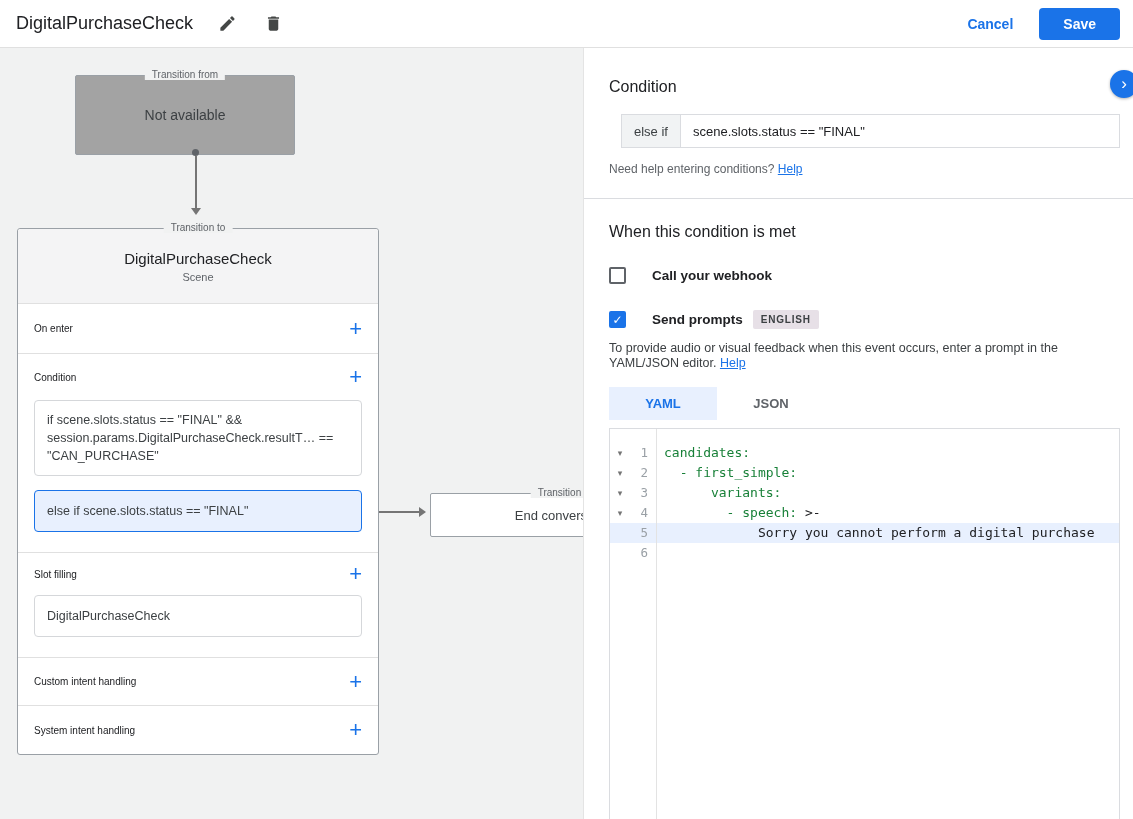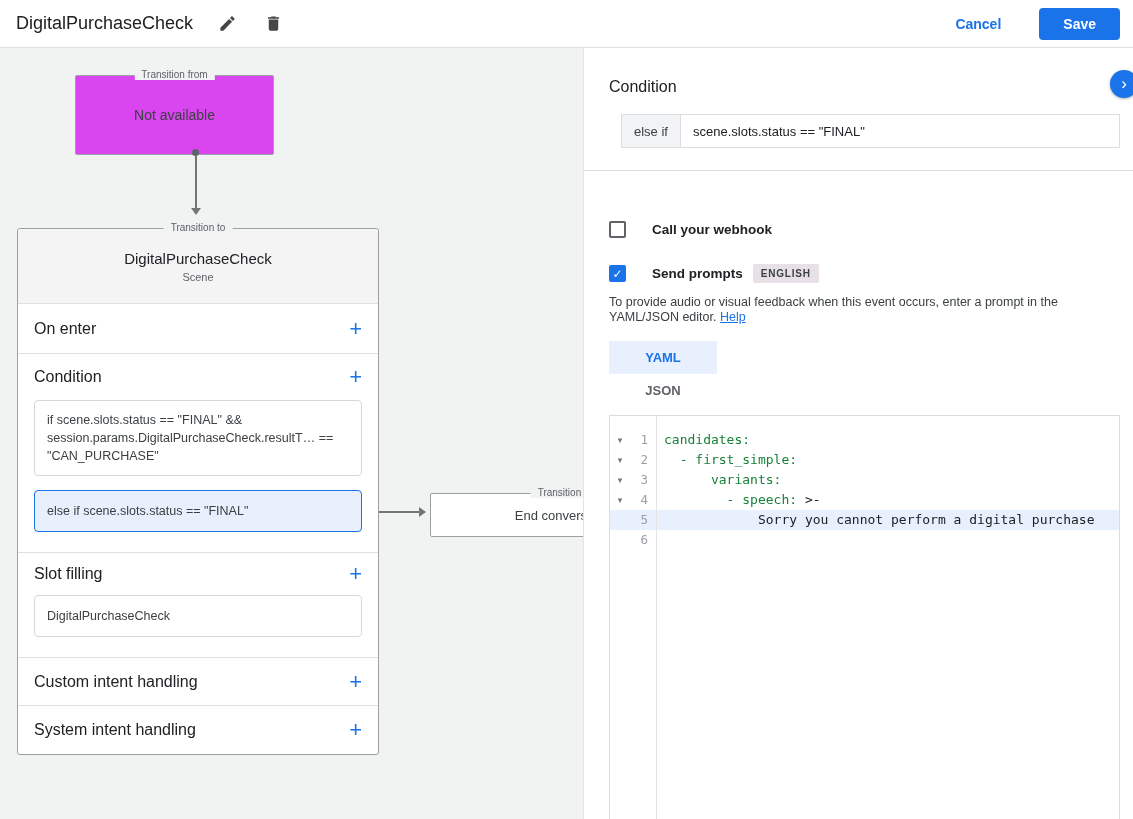--- a/index.html
+++ b/index.html
@@ -10,55 +10,55 @@
   }
 
   
   .topbar { height:48px; display:flex; align-items:center; justify-content:space-between;
             border-bottom:1px solid #e0e0e0; background:#fff; padding:0 13px 0 16px; }
   .topbar-left { display:flex; align-items:center; gap:22px; }
   .page-title { font-size:18px; font-weight:400; color:#202124; }
   .icon-btn { background:none; border:none; cursor:pointer; width:24px; height:24px;
               display:flex; align-items:center; justify-content:center; }
   .icon-btn svg { width:19px; height:19px; fill:#444746; }
-  .topbar-right { display:flex; align-items:center; gap:38px; }
+  .topbar-right { display:flex; align-items:center; gap:26px; }
   .cancel-btn { background:none; border:none; color:#1a73e8; font-size:14px; font-weight:700;
                 cursor:pointer; font-family:inherit; }
   .save-btn { background:#1a73e8; color:#fff; border:none; border-radius:4px; padding:8px 24px;
               font-size:14px; font-weight:700; cursor:pointer; font-family:inherit; }
 
   
   .body-split { display:flex; height:771px; }
   .canvas { position:relative; width:583px; height:771px; background:#f1f2f2; overflow:hidden; flex:none; }
   .panel  { position:relative; width:550px; height:771px; background:#fff; border-left:1px solid #e4e4e4; flex:none; }
 
   
   .node-label { position:absolute; top:-7px; left:50%; transform:translateX(-50%);
                 font-size:10px; color:#5f6368; background:#f1f2f2; padding:0 7px; white-space:nowrap; }
-  .tf-box { position:absolute; left:75px; top:27px; width:199px; height:80px; background:#d946ef;
+  .tf-box { position:absolute; left:75px; top:27px; width:220px; height:80px; background:#a3a3a3;
             border:1px solid #9aa0a6; border-radius:2px; display:flex; align-items:center; justify-content:center; }
   .tf-value { font-size:14px; color:#3c4043; }
 
   .dot { position:absolute; width:7px; height:7px; border-radius:50%; background:#5f6368; }
   .vline { position:absolute; width:2px; background:#757575; }
   .hline { position:absolute; height:2px; background:#757575; }
   .arrow-down { position:absolute; width:0; height:0; border-left:5px solid transparent;
                 border-right:5px solid transparent; border-top:7px solid #757575; }
   .arrow-right { position:absolute; width:0; height:0; border-top:5px solid transparent;
                  border-bottom:5px solid transparent; border-left:7px solid #757575; }
 
   .scene-card { position:absolute; left:17px; top:180px; width:362px; background:#fff;
                 border:1px solid #9aa0a6; border-radius:3px; }
   .scene-header { height:75px; background:#f4f4f5; border-bottom:1px solid #e0e0e0;
                   border-radius:3px 3px 0 0; text-align:center; padding-top:21px; }
   .scene-title { font-size:15px; color:#202124; }
   .scene-sub { font-size:11px; color:#5f6368; margin-top:4px; }
 
   .sec-row { display:flex; align-items:center; justify-content:space-between; padding:0 16px; }
-  .sec-row .sec-label { font-size:16px; color:#202124; }
+  .sec-row .sec-label { font-size:10px; color:#202124; }
   .plus-btn { background:none; border:none; color:#1a73e8; font-size:22px; font-weight:400;
               cursor:pointer; line-height:1; font-family:inherit; }
   .divided { border-bottom:1px solid #e0e0e0; }
   .row-50 { height:50px; } .row-48 { height:48px; } .row-46 { height:46px; } .row-42 { height:42px; }
 
   .cond-section { padding-bottom:20px; }
   .item-box { margin:0 16px; background:#fff; border:1px solid #d5d7da; border-radius:4px;
               font-size:12.5px; color:#3c4043; }
   .cond-box1 { padding:10px 12px; line-height:18px; word-wrap:break-word; }
   .cond-box2 { margin-top:14px; height:42px; display:flex; align-items:center; padding:0 12px;
@@ -91,21 +91,21 @@
   .checkbox { width:17px; height:17px; border:2px solid #5f6368; border-radius:2px; flex:none;
               display:flex; align-items:center; justify-content:center; cursor:pointer; background:#fff; }
   .checkbox .mark { display:none; }
   .checkbox.checked { background:#1a73e8; border-color:#1a73e8; }
   .checkbox.checked .mark { display:block; color:#fff; font-size:12px; font-weight:700; line-height:1; }
   .check-label { margin-left:26px; font-size:13.5px; font-weight:700; color:#202124; }
   .lang-badge { margin-left:10px; background:#e7e0e7; color:#3c4043; font-size:10px; font-weight:700;
                 letter-spacing:.8px; padding:4px 8px; border-radius:2px; }
   .desc { margin-top:12px; font-size:12.5px; line-height:15px; color:#3c4043; max-width:512px; }
 
-  .tabs { display:flex; margin-top:16px;flex-direction:column; }
+  .tabs { display:flex; margin-top:16px; }
   .tab { width:108px; height:33px; display:flex; align-items:center; justify-content:center;
          font-size:13px; font-weight:700; color:#5f6368; cursor:pointer; background:#fff; }
   .tab.active { background:#e8f0fe; color:#1a73e8; }
 
   .editor { position:relative; margin-top:8px; height:420px; border:1px solid #dadce0; background:#fff;
             overflow:hidden; padding-top:14px;
             font-family:"DejaVu Sans Mono","Liberation Mono",monospace; font-size:13px; }
   .editor::after { content:''; position:absolute; left:46px; top:0; bottom:0; width:1px; background:#e3e3e3; }
   .code-row { display:flex; height:20px; line-height:20px; }
   .code-row.hl { background:#e8f0fe; }
@@ -209,25 +209,30 @@
 
       <div class="panel-sec1">
         <h2 class="panel-heading">Condition</h2>
         <button class="expand-btn">›</button>
 
         <div class="cond-input-row">
           <span class="op-chip">else if</span>
           <input class="cond-input" value="scene.slots.status == &quot;FINAL&quot;" style="">
         </div>
 
+        <div class="help-line">
+          <span>Need help entering conditions?</span>
+          <a class="link">Help</a>
+        </div>
       </div>
 
       <hr class="panel-divider">
 
       <div class="panel-sec2">
+        <h2 class="panel-heading">When this condition is met</h2>
 
         <div class="check-row">
           <span class="checkbox">
             
           </span>
           <span class="check-label">Call your webhook</span>
         </div>
 
         <div class="check-row">
           <span class="checkbox checked">

